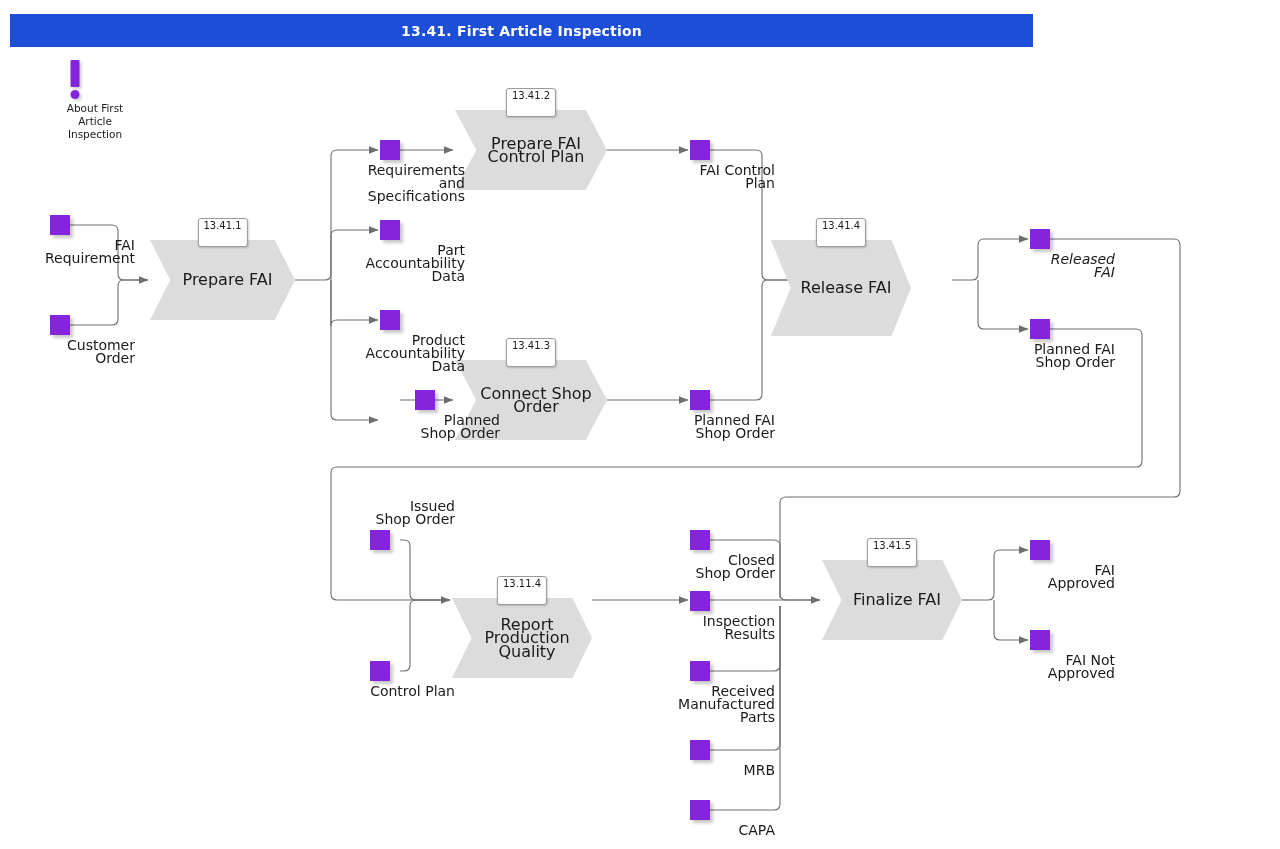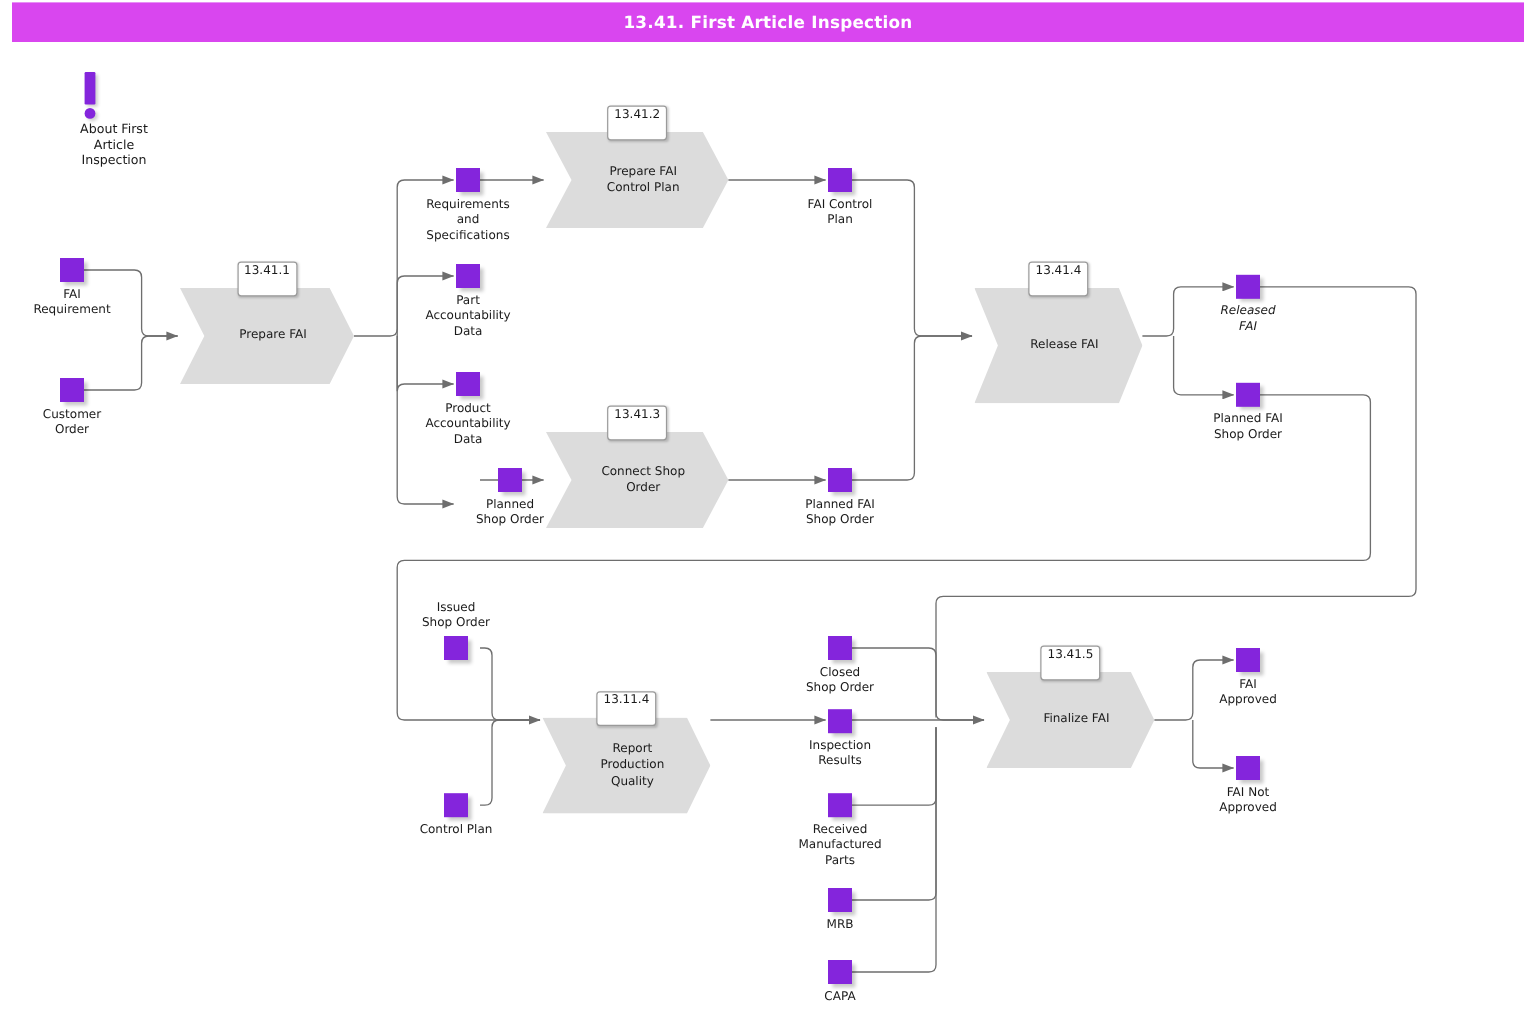--- a/index.html
+++ b/index.html
@@ -2,46 +2,46 @@
 <html><head>
 <meta charset="utf-8">
 <title>13.41. First Article Inspection</title>
 <style>
   html,body{margin:0;padding:0;background:#ffffff;}
   body{width:1280px;height:849px;position:relative;overflow:hidden;
        font-family:"DejaVu Sans","Liberation Sans",sans-serif;}
   #canvas{position:absolute;left:0;top:0;width:1280px;height:849px;}
 
   
-  .header{position:absolute;left:10px;top:2px;width:1260px;height:33px;
-          background:#d946ef;display:flex;align-items:center;justify-content:center;}
+  .header{position:absolute;left:10px;top:14px;width:1023px;height:33px;
+          background:#1d4ed8;display:flex;align-items:center;justify-content:center;}
   .header .title{color:#ffffff;font-size:14px;font-weight:bold;letter-spacing:.2px;}
 
   
   svg.edges{position:absolute;left:0;top:0;width:1280px;height:849px;overflow:visible;}
   svg.edges path,svg.edges line{fill:none;stroke:#6E6E6E;stroke-width:1.1;}
 
   
   .obj{position:absolute;}
   .obj .sq{position:absolute;width:20px;height:20px;background:#8425DC;
            box-shadow:3px 3px 3px rgba(0,0,0,.22);}
-  .obj .lbl{position:absolute;width:150px;left:-65px;text-align:center;
-            font-size:10px;color:#1a1a1a;line-height:13px;white-space:pre-line;}
+  .obj .lbl{position:absolute;width:150px;left:-65px;text-align:right;
+            font-size:14px;color:#1a1a1a;line-height:13px;white-space:pre-line;}
   .obj.below .lbl{top:24px;}
   .obj.above .lbl{bottom:24px;}
 
   
   .proc{position:absolute;}
   .proc .shape{position:absolute;left:0;top:0;width:100%;height:100%;
     background:#DCDCDC;
     clip-path:polygon(0 0, 86% 0, 100% 50%, 86% 100%, 0 100%, 14% 50%);
     filter:drop-shadow(3px 3px 3px rgba(0,0,0,.22));}
   .proc .ptext{position:absolute;left:0;top:0;width:100%;height:100%;
     display:flex;align-items:center;justify-content:center;text-align:center;
-    font-size:10px;color:#1a1a1a;line-height:13.5px;white-space:pre-line;
+    font-size:16px;color:#1a1a1a;line-height:13.5px;white-space:pre-line;
     padding-left:10px;box-sizing:border-box;}
   .proc .num{position:absolute;top:-22px;left:50%;transform:translateX(-50%);
     background:#fff;border:1px solid #9a9a9a;border-radius:3px;
     padding:1px 5px 15px 5px;font-size:10px;color:#1a1a1a;white-space:nowrap;
     box-shadow:1px 1px 2px rgba(0,0,0,.18);}
 
   
   .note{position:absolute;}
   .note .bang{position:absolute;left:50%;transform:translateX(-50%);}
   .note .bar{width:9px;height:27px;background:#8425DC;border-radius:1px;
@@ -127,21 +127,21 @@
         <div class="num">13.41.2</div>
         <div class="ptext">Prepare FAI
 Control Plan</div>
       </div>
       <div class="proc" style="left: 455px; top: 360px; width: 152px; height: 80px;">
         <div class="shape"></div>
         <div class="num">13.41.3</div>
         <div class="ptext">Connect Shop
 Order</div>
       </div>
-      <div class="proc" style="left: 812px; top: 240px; width: 140px; height: 96px;">
+      <div class="proc" style="left: 771px; top: 240px; width: 140px; height: 96px;">
         <div class="shape"></div>
         <div class="num">13.41.4</div>
         <div class="ptext">Release FAI</div>
       </div>
       <div class="proc" style="left: 452px; top: 560px; width: 140px; height: 80px; margin-top: 38px;">
         <div class="shape"></div>
         <div class="num">13.11.4</div>
         <div class="ptext">Report
 Production
 Quality</div>

